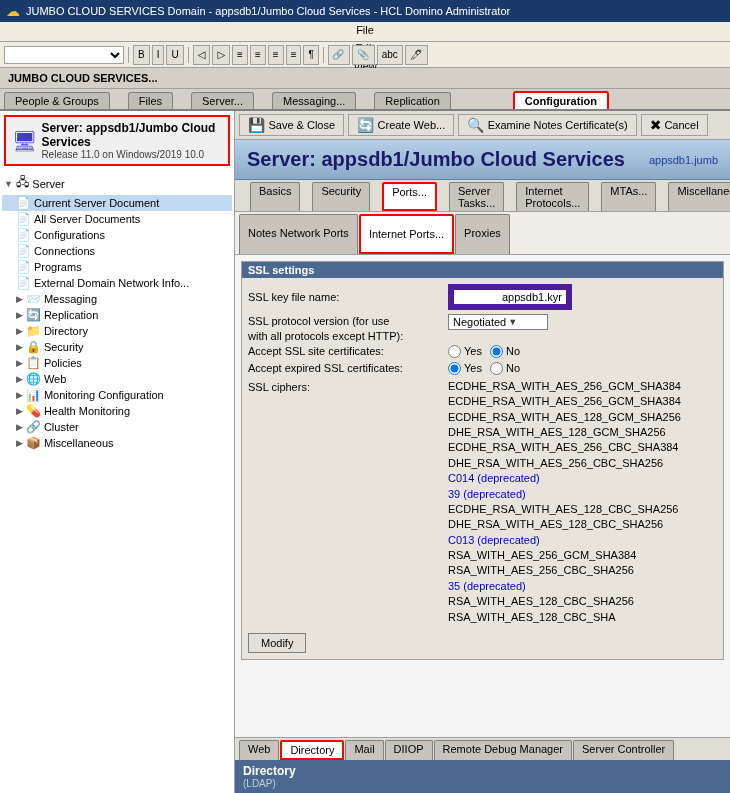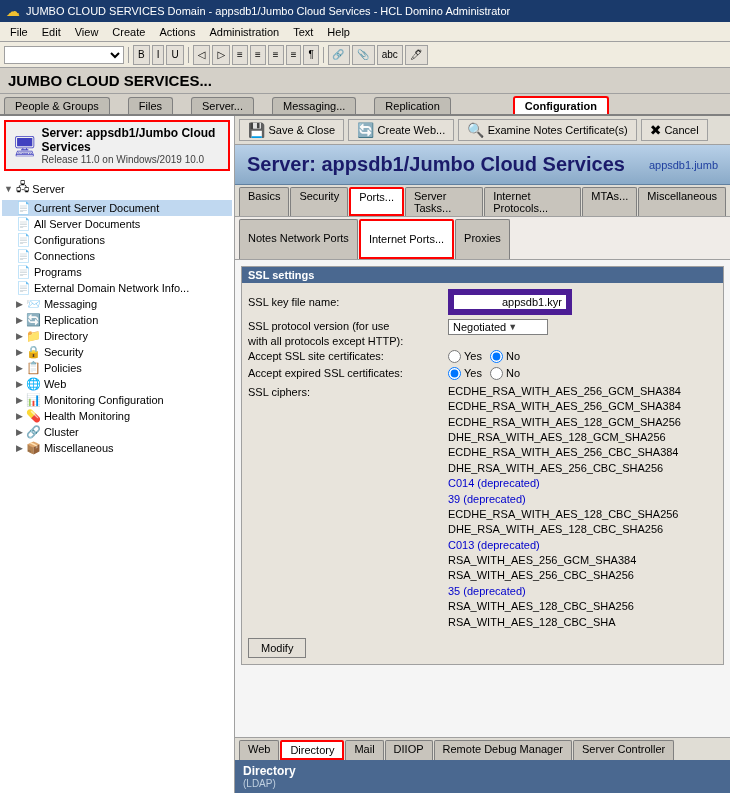--- a/index.html
+++ b/index.html
@@ -3,35 +3,35 @@
   <meta charset="utf-8">
   <style>
     * { box-sizing: border-box; margin: 0; padding: 0; }
     body { font-family: 'Segoe UI', Tahoma, Arial, sans-serif; font-size: 11px; background: #d4d0c8; color: #000; width: 730px; height: 793px; overflow: hidden; }
     
     
     .title-bar { background: #1a3a6b; color: #fff; padding: 3px 6px; font-size: 11px; display: flex; align-items: center; gap: 6px; height: 22px; }
     .title-bar-icon { color: #f0c030; font-size: 14px; }
     
     
-    .menu-bar { background: #f0ece0; border-bottom: 1px solid #a0a0a0; display: flex; align-items: center; height: 20px; padding: 0 4px; gap: 2px; }
+    .menu-bar { background: #f0ece0; border-bottom: 1px solid #a0a0a0; display: flex; align-items: center; height: 20px; padding: 0 4px; gap: 2px; flex-direction: column; }
     .menu-item { padding: 2px 6px; font-size: 11px; cursor: pointer; }
     
     
     .toolbar { background: #f0ece0; border-bottom: 1px solid #a0a0a0; display: flex; align-items: center; height: 26px; padding: 2px 4px; gap: 2px; }
     .toolbar-btn { background: #e4e0d8; border: 1px solid #a0a0a0; padding: 1px 4px; font-size: 10px; cursor: pointer; height: 20px; }
     .toolbar-sep { width: 1px; background: #a0a0a0; height: 16px; margin: 0 2px; }
     .toolbar-dropdown { background: #fff; border: 1px solid #a0a0a0; width: 120px; height: 18px; font-size: 10px; }
     
     
     .main-container { display: flex; flex-direction: column; height: calc(793px - 68px); }
     
     
     .top-panel { background: #d4d0c8; border-bottom: 2px solid #808080; }
-    .domain-label { background: #d4d0c8; padding: 4px 8px; font-size: 15px; font-weight: bold; border-bottom: 1px solid #a0a0a0; }
+    .domain-label { background: #d4d0c8; padding: 4px 8px; font-size: 11px; font-weight: bold; border-bottom: 1px solid #a0a0a0; }
     
     .tab-bar { display: flex; align-items: center; padding: 2px 4px 0; gap: 18px; }
     .tab { background: #c0bdb5; border: 1px solid #808080; border-bottom: none; padding: 2px 10px; font-size: 11px; cursor: pointer; border-radius: 3px 3px 0 0; }
     .tab.active { background: #fff; border: 2px solid #ff0000; border-bottom: none; font-weight: bold; margin-left: 44px; }
     
     
     .content-area { display: flex; flex: 1; overflow: hidden; }
     
     
     .left-panel { width: 235px; background: #fff; border-right: 1px solid #a0a0a0; overflow-y: auto; }
@@ -57,21 +57,21 @@
     .action-btn { background: #e4e0d8; border: 1px solid #a0a0a0; padding: 2px 8px; font-size: 11px; cursor: pointer; display: flex; align-items: center; gap: 3px; height: 22px; }
     .btn-icon { font-size: 14px; }
     
     
     .server-header { background: linear-gradient(180deg, #b8d0e8 0%, #8aaac8 100%); padding: 8px 12px; border-bottom: 1px solid #6080a0; flex-shrink: 0; }
     .server-header-title { font-size: 20px; font-weight: bold; color: #1a1a6a; }
     .server-header-sub { font-size: 11px; color: #404080; }
     
     
     .content-tabs { display: flex; background: #e0ddd5; border-bottom: 1px solid #a0a0a0; padding: 2px 4px 0; gap: 1px; flex-shrink: 0; }
-    .content-tab { background: #c8c4bc; border: 1px solid #808080; border-bottom: none; padding: 2px 8px; font-size: 11px; cursor: pointer; border-radius: 2px 2px 0 0; }
+    .content-tab { background: #c8c4bc; border: 1px solid #808080; border-bottom: none; padding: 2px 8px; font-size: 11px; cursor: pointer; border-radius: 2px 2px 0 0; margin-left: 11px; }
     .content-tab.highlighted { border: 2px solid #ff0000; background: #fff; }
     
     
     .sub-tabs { display: flex; background: #f0ece8; border-bottom: 1px solid #a0a0a0; padding: 2px 4px 0; gap: 1px; flex-shrink: 0; }
     .sub-tab { background: #c8c4bc; border: 1px solid #808080; border-bottom: none; padding: 12px 8px; font-size: 11px; cursor: pointer; border-radius: 2px 2px 0 0; }
     .sub-tab.highlighted { border: 2px solid #ff0000; background: #fff; }
     
     
     .ssl-section { background: #e8e4dc; border: 1px solid #a0a0a0; margin: 6px; flex-shrink: 0; }
     .ssl-header { background: #4a6890; color: #fff; padding: 2px 6px; font-size: 11px; font-weight: bold; }

